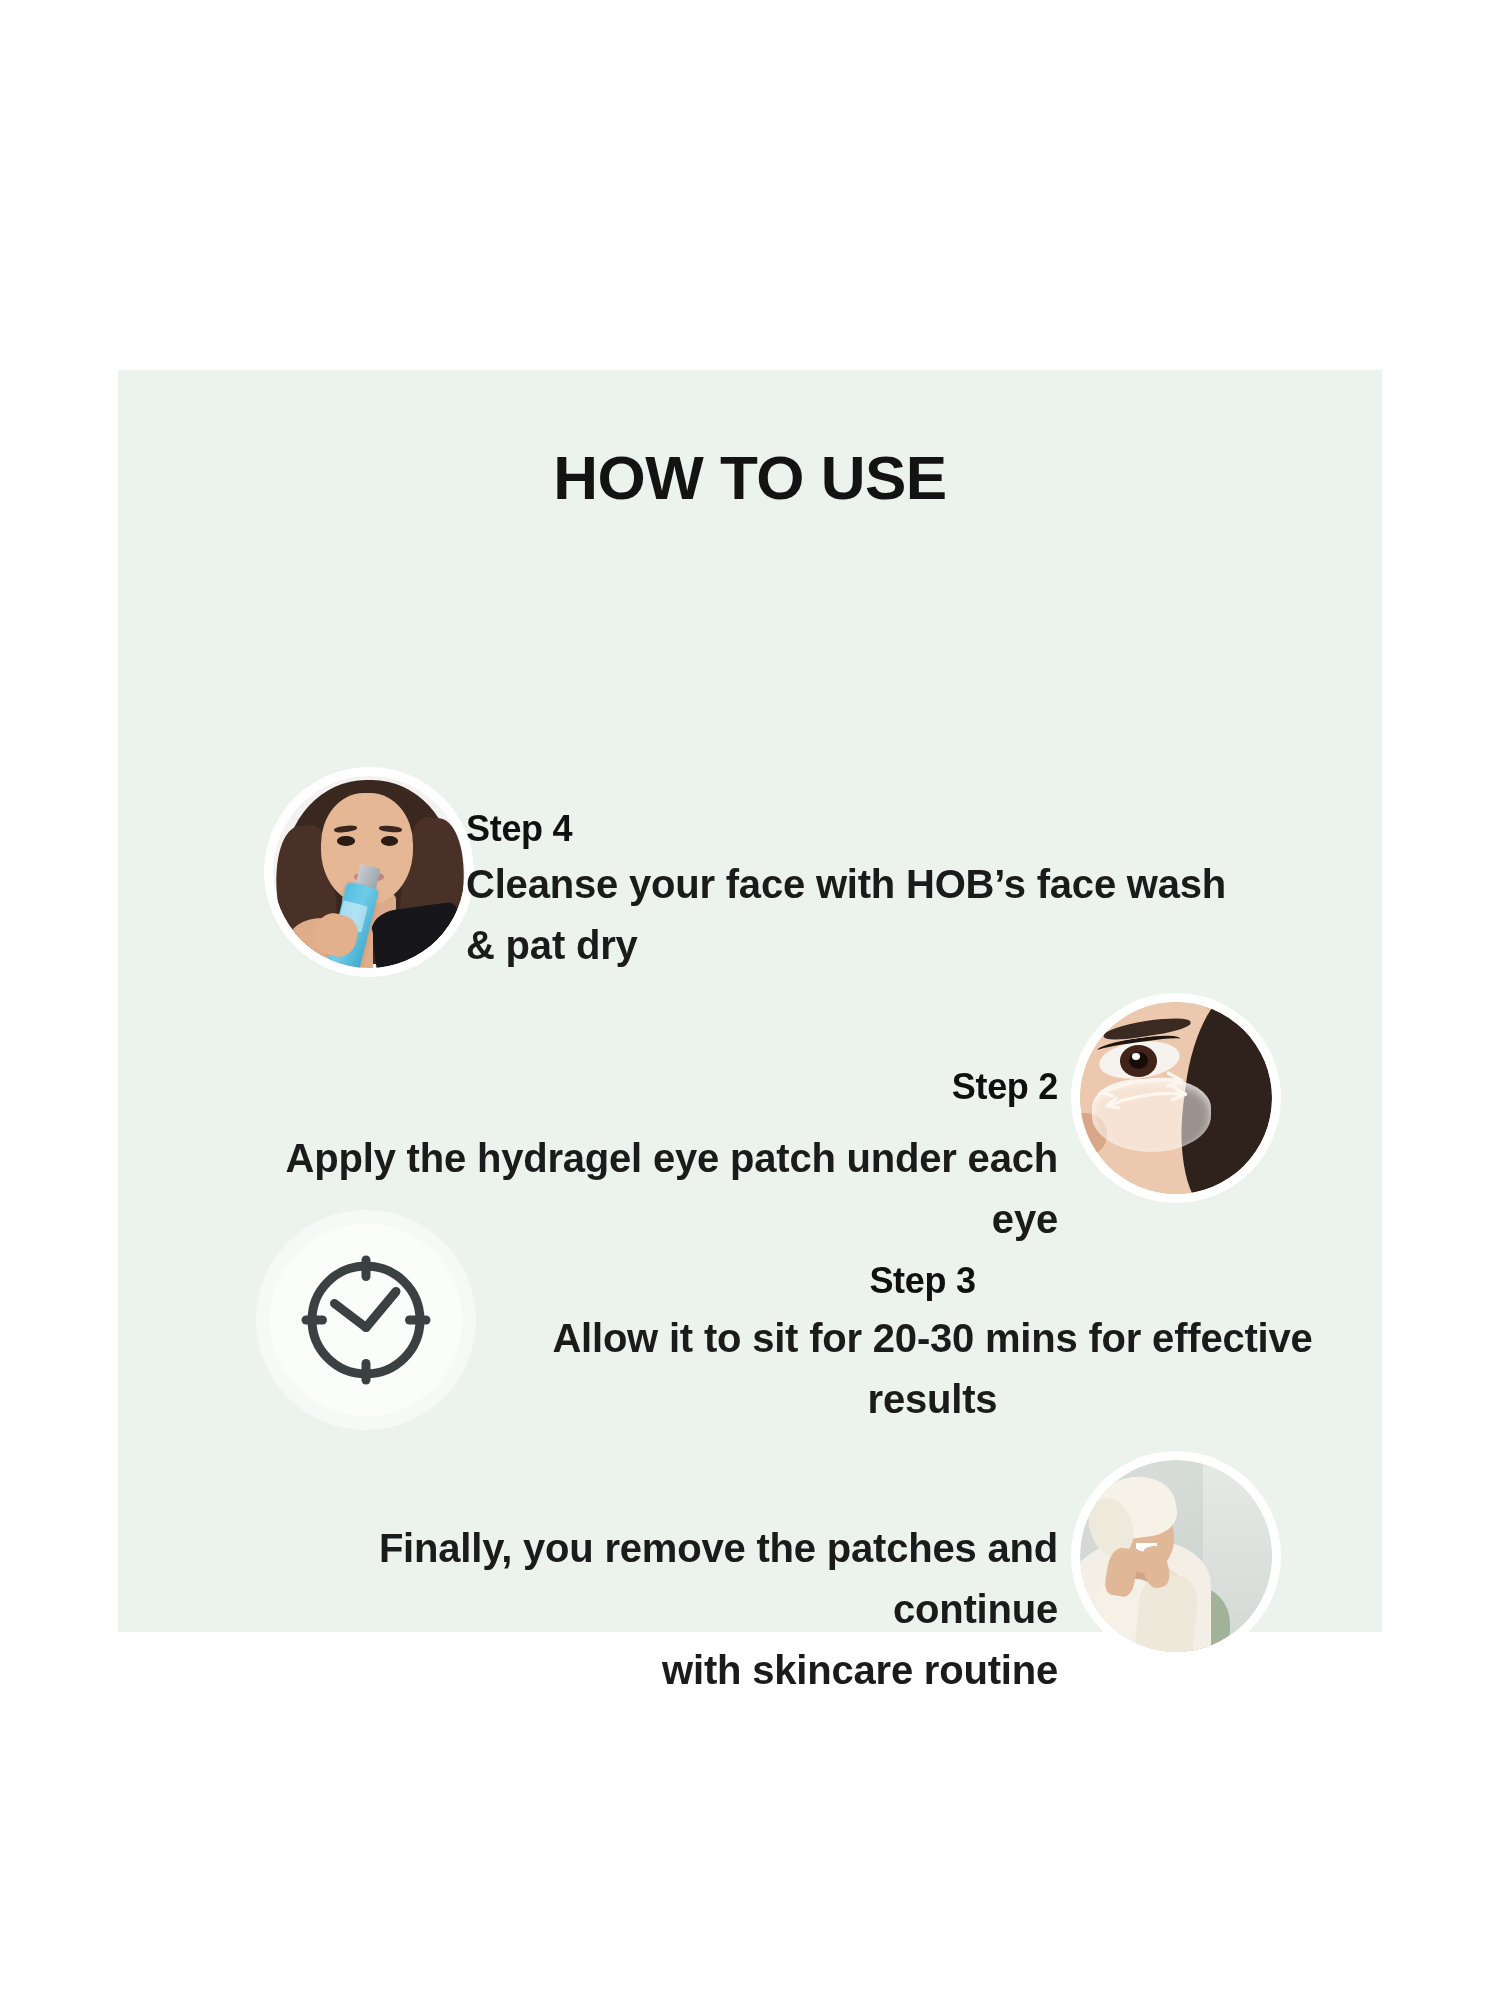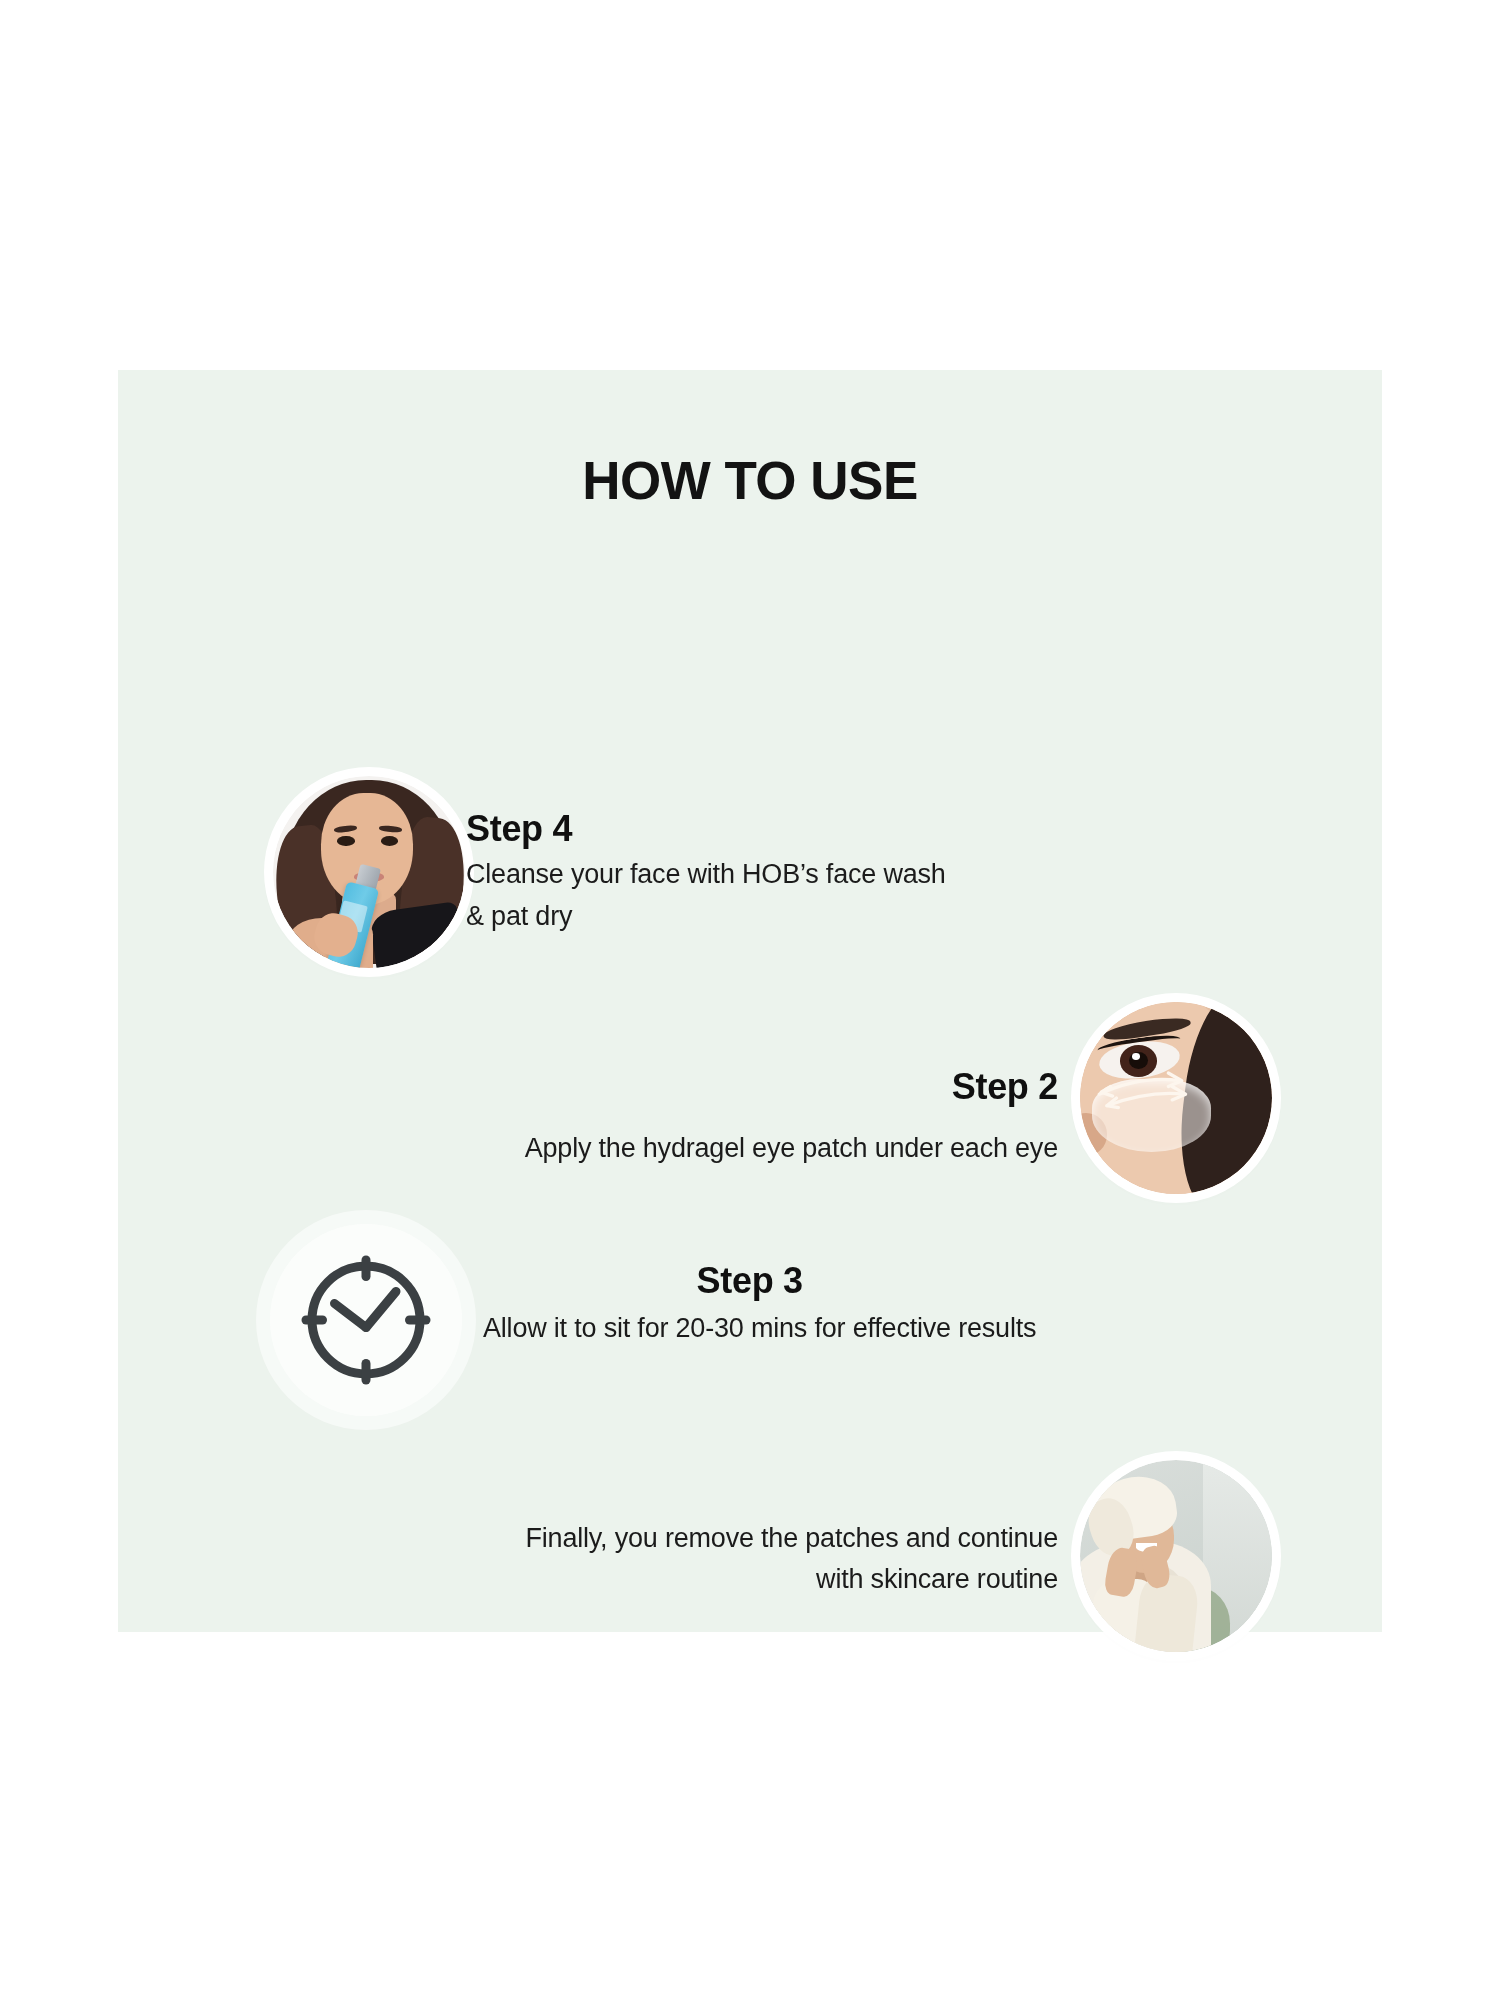--- a/index.html
+++ b/index.html
@@ -15,24 +15,24 @@
   #panel {
     position:absolute;
     left:118px; top:370px;
     width:1264px; height:1262px;
     background:#ecf3ed;
   }
 
   
   #title {
     position:absolute;
-    left:0; top:80px;
+    left:0; top:72px;
     width:100%;
     text-align:center;
-    font-size:53px;
+    font-size:62px;
     font-weight:700;
     letter-spacing:-0.5px;
     color:#131313;
   }
 
   
   .step {
     position:absolute;
     width:100%;
     height:240px;
@@ -52,22 +52,22 @@
   }
   .copy { position:absolute; }
   .step-label {
     font-size:36px;
     font-weight:700;
     color:#101010;
     letter-spacing:-0.3px;
     line-height:1.18;
   }
   .step-text {
-    font-size:27px;
-    font-weight:400;
+    font-size:40px;
+    font-weight:700;
     color:#1b1b1b;
     line-height:1.52;
     letter-spacing:-0.2px;
     white-space:pre-line;
   }
 
   
   #step1 { top:406px; }
   #step1 .media { left:155px; top:0; }
   #step1 .copy  { left:348px; top:32px; text-align:left; }

